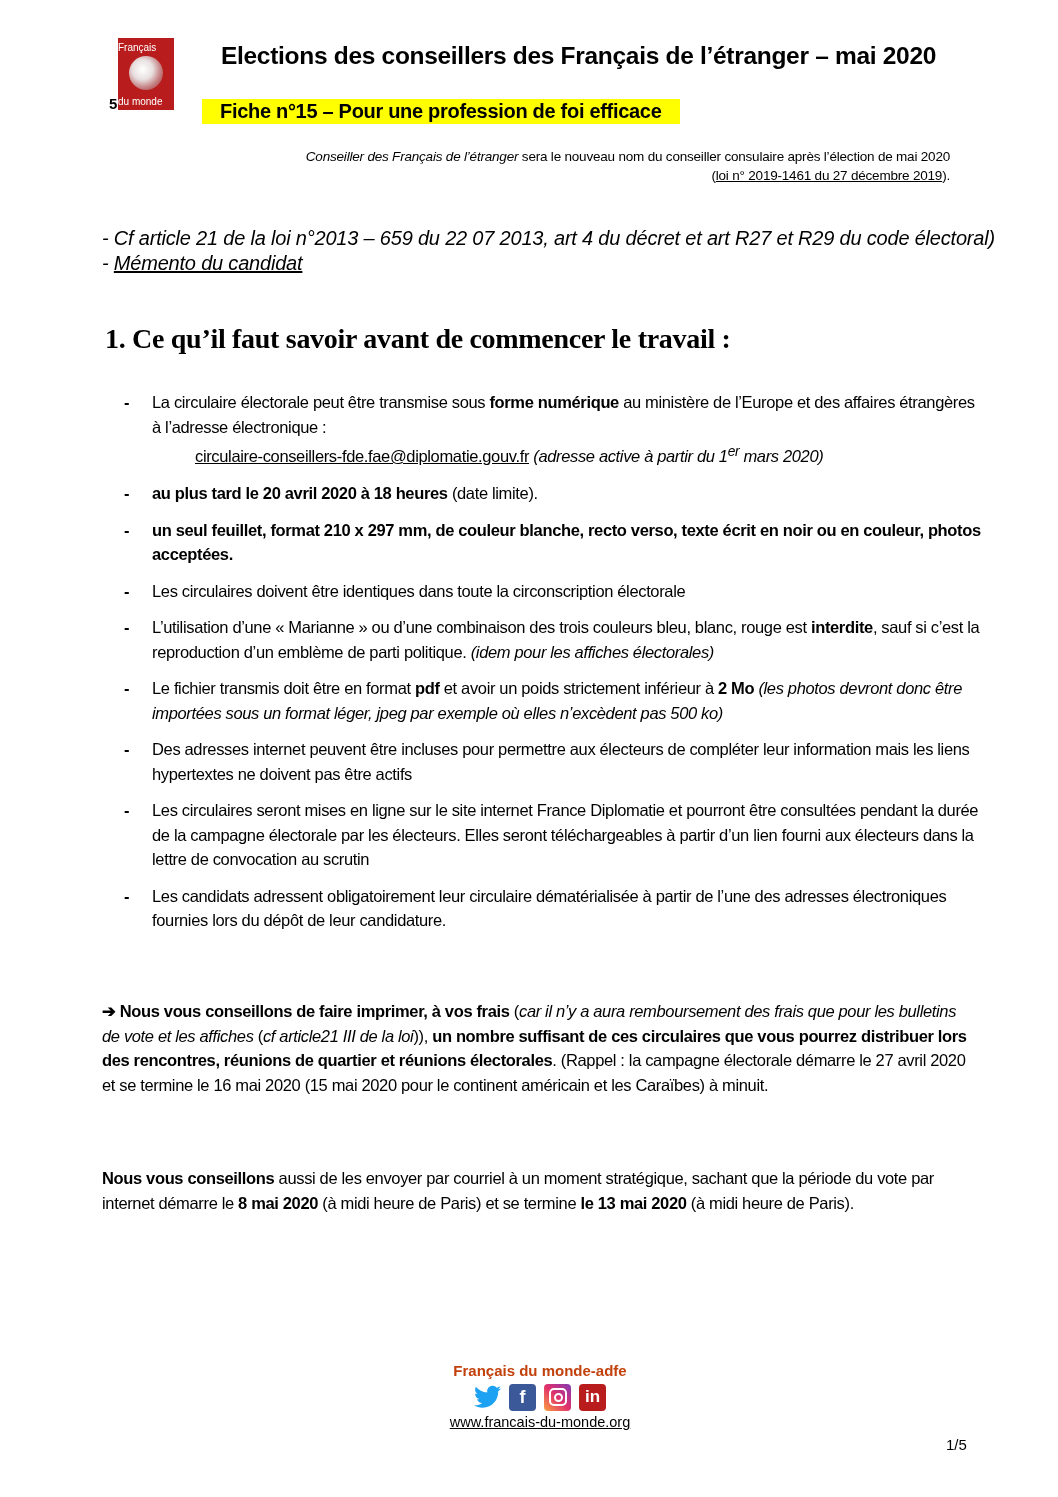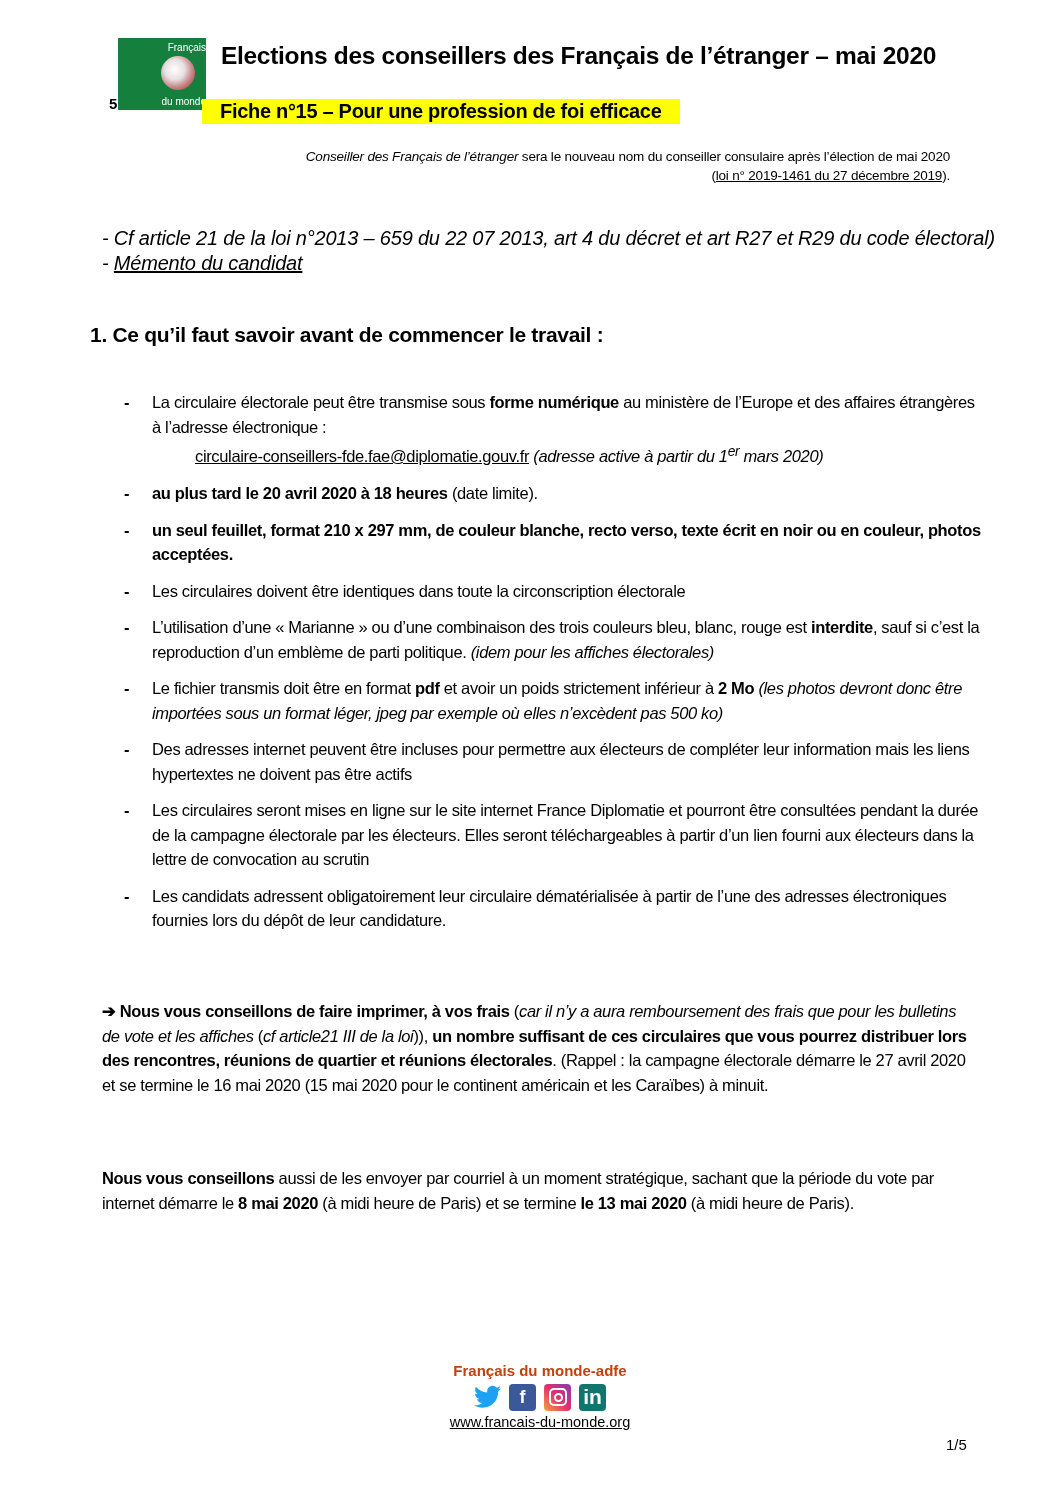--- a/index.html
+++ b/index.html
@@ -2,42 +2,42 @@
 <html><head>
 <meta charset="utf-8">
 <style>
   html, body { margin: 0; padding: 0; background: #ffffff; }
   body { width: 1058px; height: 1497px; position: relative; overflow: hidden;
          font-family: "Liberation Sans", sans-serif; color: #000; }
   .page { position: absolute; left: 0; top: 0; width: 1058px; height: 1497px; }
 
   
   .logo { position: absolute; left: 118px; top: 38px; width: 56px; height: 72px;
-          background: #15803d; color: #fff; font-size: 10px; text-align: right; overflow: hidden; padding-left: 32px; }
+          background: #b91c1c; color: #fff; font-size: 10px; text-align: left; overflow: hidden; }
   .logo .top { display: block; margin-top: 4px; }
   .logo .globe { display: block; width: 34px; height: 34px; margin: 3px auto 0; border-radius: 50%;
                  background: radial-gradient(circle at 40% 40%, #ffffff 0%, #e8e0e0 35%, #c88a8c 60%, #9b1c1f 100%); }
   .logo .bot { position: absolute; left: 0; right: 0; bottom: 3px; }
   .page-num-left { position: absolute; left: 109px; top: 95px; font-size: 15px; font-weight: bold; }
   .doc-title { position: absolute; left: 202px; top: 42px; font-size: 24.5px; font-weight: bold;
                letter-spacing: -0.3px; white-space: nowrap; margin-left: 19px; }
   .fiche { position: absolute; left: 202px; top: 99px; font-size: 20px; font-weight: bold;
            background: #ffff00; padding: 1px 18px; white-space: nowrap; letter-spacing: -0.3px; }
 
   
   .intro { position: absolute; left: 120px; width: 830px; top: 147px; text-align: right;
            font-size: 13.5px; line-height: 19px; letter-spacing: -0.2px; }
   .intro i { font-style: italic; }
   a.link { color: #000000; text-decoration: underline; }
 
   .refs { position: absolute; left: 102px; top: 226px; font-size: 20px; line-height: 25px;
           font-style: italic; letter-spacing: -0.2px; white-space: nowrap; }
 
-  .section-title { position: absolute; left: 90px; top: 323px; font-size: 21px; font-weight: bold;
-                   letter-spacing: -0.3px; white-space: nowrap; }
+  .section-title { position: absolute; left: 105px; top: 323px; font-size: 28px; font-weight: bold;
+                   letter-spacing: -0.3px; white-space: nowrap; font-family: Liberation Serif, serif; }
 
   
   .list { position: absolute; left: 122px; top: 390px; width: 860px; margin: 0; padding: 0; list-style: none; }
   .list li { position: relative; padding-left: 30px; font-size: 16.5px; line-height: 24.5px;
              letter-spacing: -0.35px; }
   .list li .dash { position: absolute; left: 2px; top: 0; font-weight: bold; }
   .list li.gap-sm { margin-top: 12px; }
   .list li.gap-md { margin-top: 13px; }
   .email-line { display: block; padding-left: 43px; }
 
@@ -51,21 +51,21 @@
   .footer-org { font-size: 15px; font-weight: bold; color: #c2410c; }
   .socials { display: flex; justify-content: center; gap: 8px; margin-top: 3px; height: 30px; align-items: center; }
   .soc { width: 27px; height: 27px; border-radius: 4px; display: flex; align-items: center; justify-content: center;
          color: #fff; font-weight: bold; font-size: 18px; }
   .soc.tw { background: transparent; color: #1da1f2; font-size: 28px; }
   .soc.fb { background: #3b5998; }
   .soc.ig { background: linear-gradient(45deg, #f9a03f 0%, #e1306c 50%, #833ab4 100%); }
   .soc.ig .ring { width: 14px; height: 14px; border: 2.5px solid #fff; border-radius: 5px; position: relative; }
   .soc.ig .ring::after { content: ""; position: absolute; left: 3px; top: 3px; width: 5px; height: 5px;
                          border: 2px solid #fff; border-radius: 50%; }
-  .soc.li { background: #0f766e; font-size: 21px; }
+  .soc.li { background: #b91c1c; font-size: 17px; }
   .footer-url { margin-top: 2px; font-size: 14.5px; }
   .page-num { position: absolute; left: 946px; top: 1436px; font-size: 15px; }
 </style>
 </head>
 <body>
 
 <div class="page">
 
   <div class="logo">
     <span class="top">Français</span>

